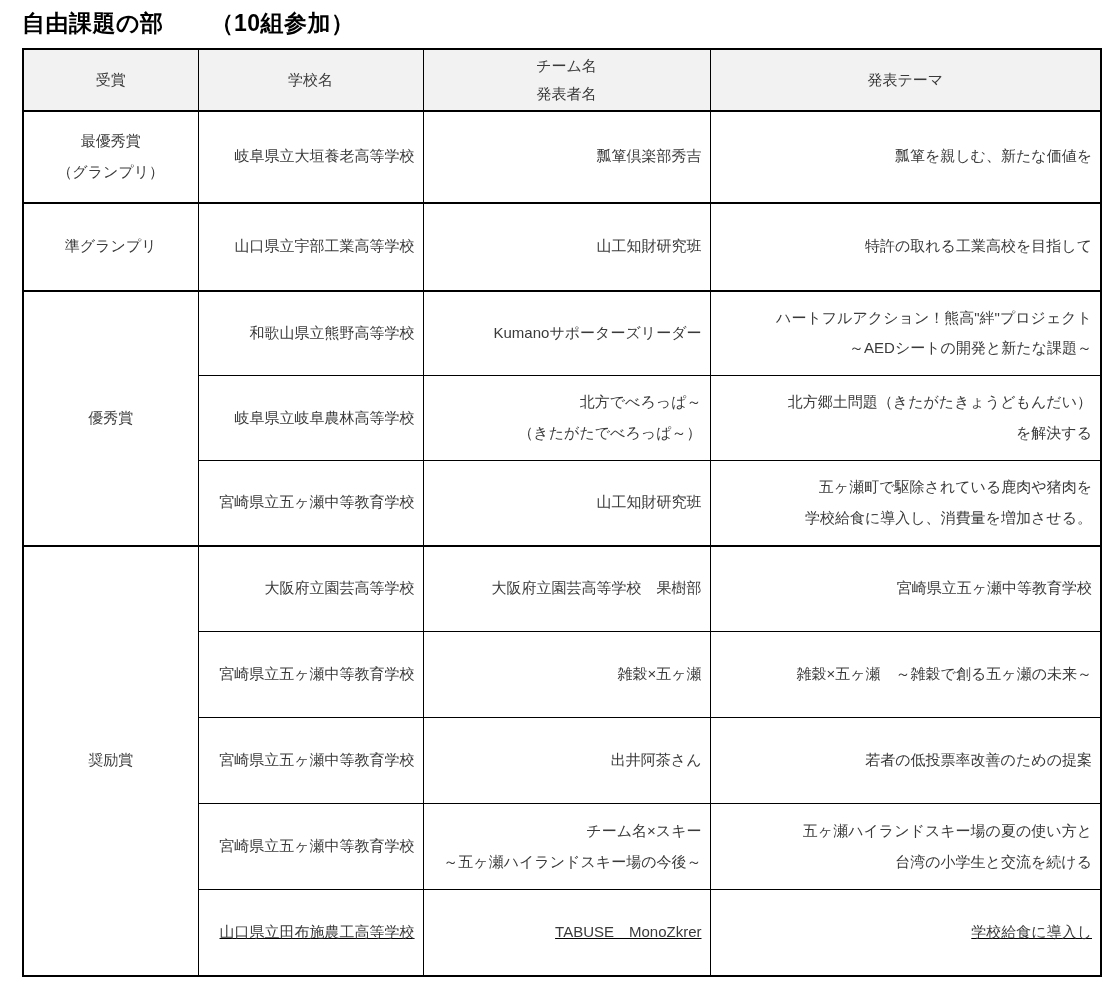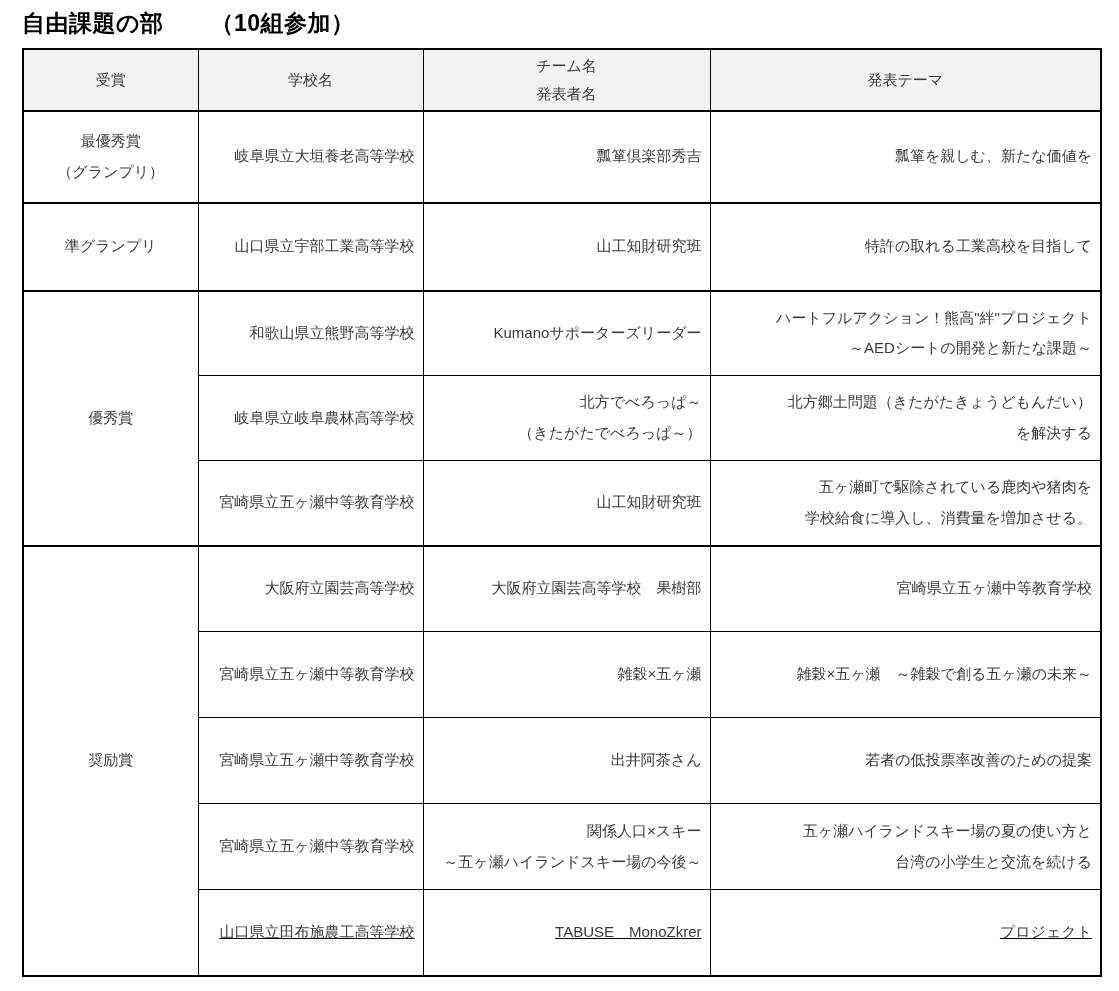--- a/index.html
+++ b/index.html
@@ -140,26 +140,26 @@
       <td class="team">雑穀×五ヶ瀬</td>
       <td class="theme">雑穀×五ヶ瀬　～雑穀で創る五ヶ瀬の未来～</td>
     </tr>
     <tr style="height:86px;">
       <td class="school">宮崎県立五ヶ瀬中等教育学校</td>
       <td class="team">出井阿茶さん</td>
       <td class="theme">若者の低投票率改善のための提案</td>
     </tr>
     <tr style="height:86px;">
       <td class="school">宮崎県立五ヶ瀬中等教育学校</td>
-      <td class="team">関係人口×スキー
+      <td class="team">チーム名×スキー
 ～五ヶ瀬ハイランドスキー場の今後～</td>
       <td class="theme">五ヶ瀬ハイランドスキー場の夏の使い方と
 台湾の小学生と交流を続ける</td>
     </tr>
     <tr style="height:86px;text-decoration:underline;">
       <td class="school">山口県立田布施農工高等学校</td>
       <td class="team">TABUSE　MonoZkrer</td>
-      <td class="theme">プロジェクト</td>
+      <td class="theme">学校給食に導入し</td>
     </tr>
 
   </tbody>
     </table>
 </div>
 
 </body></html>

